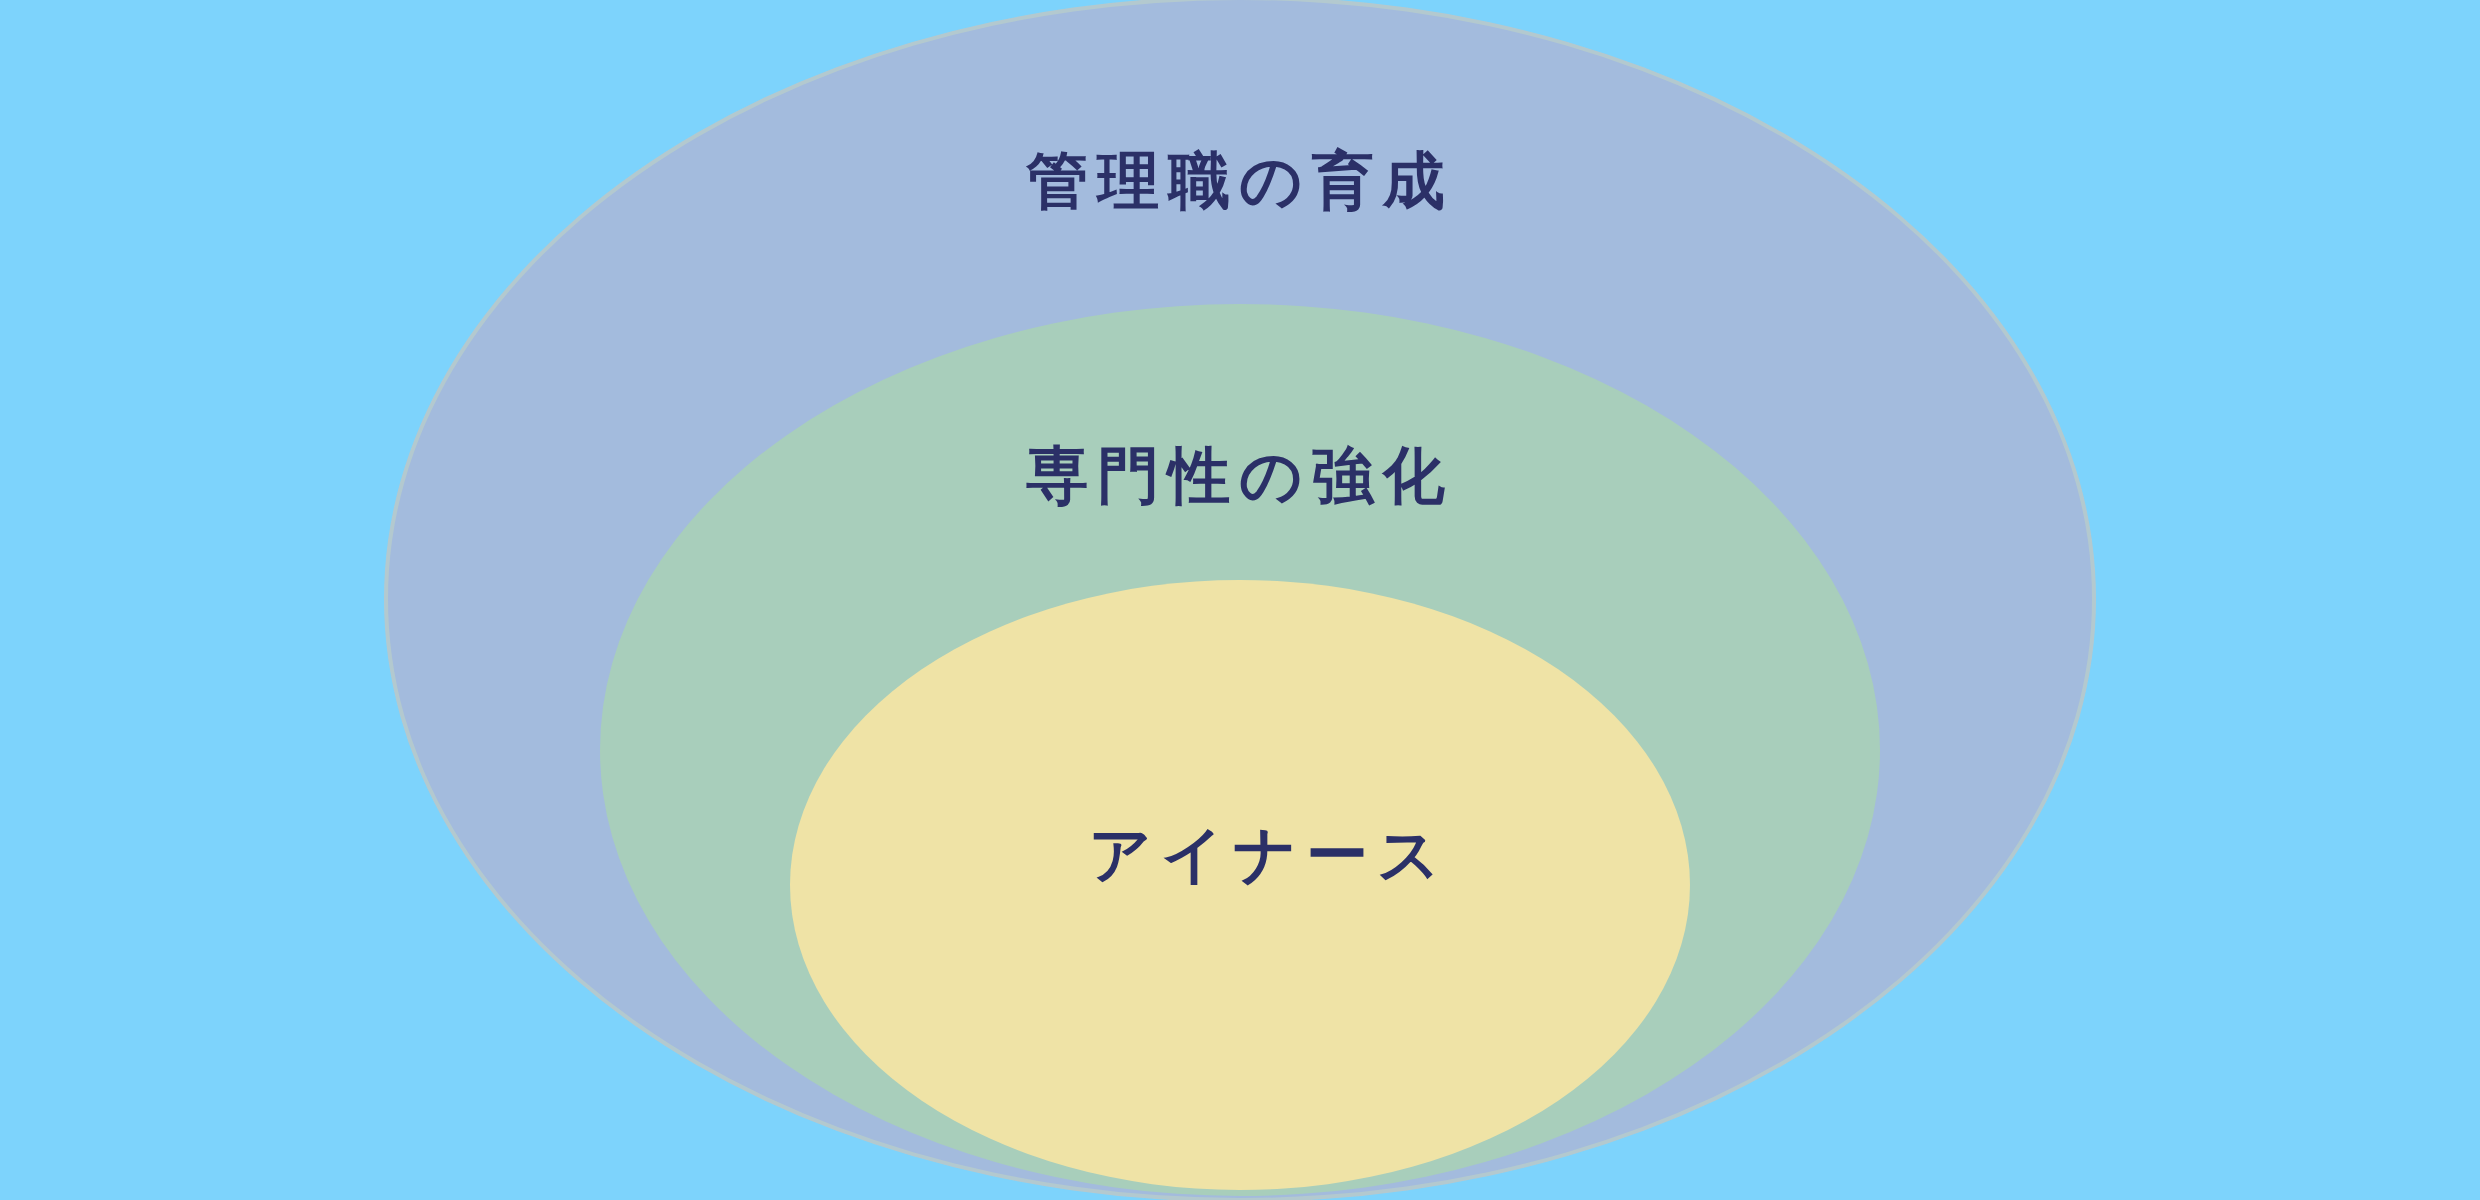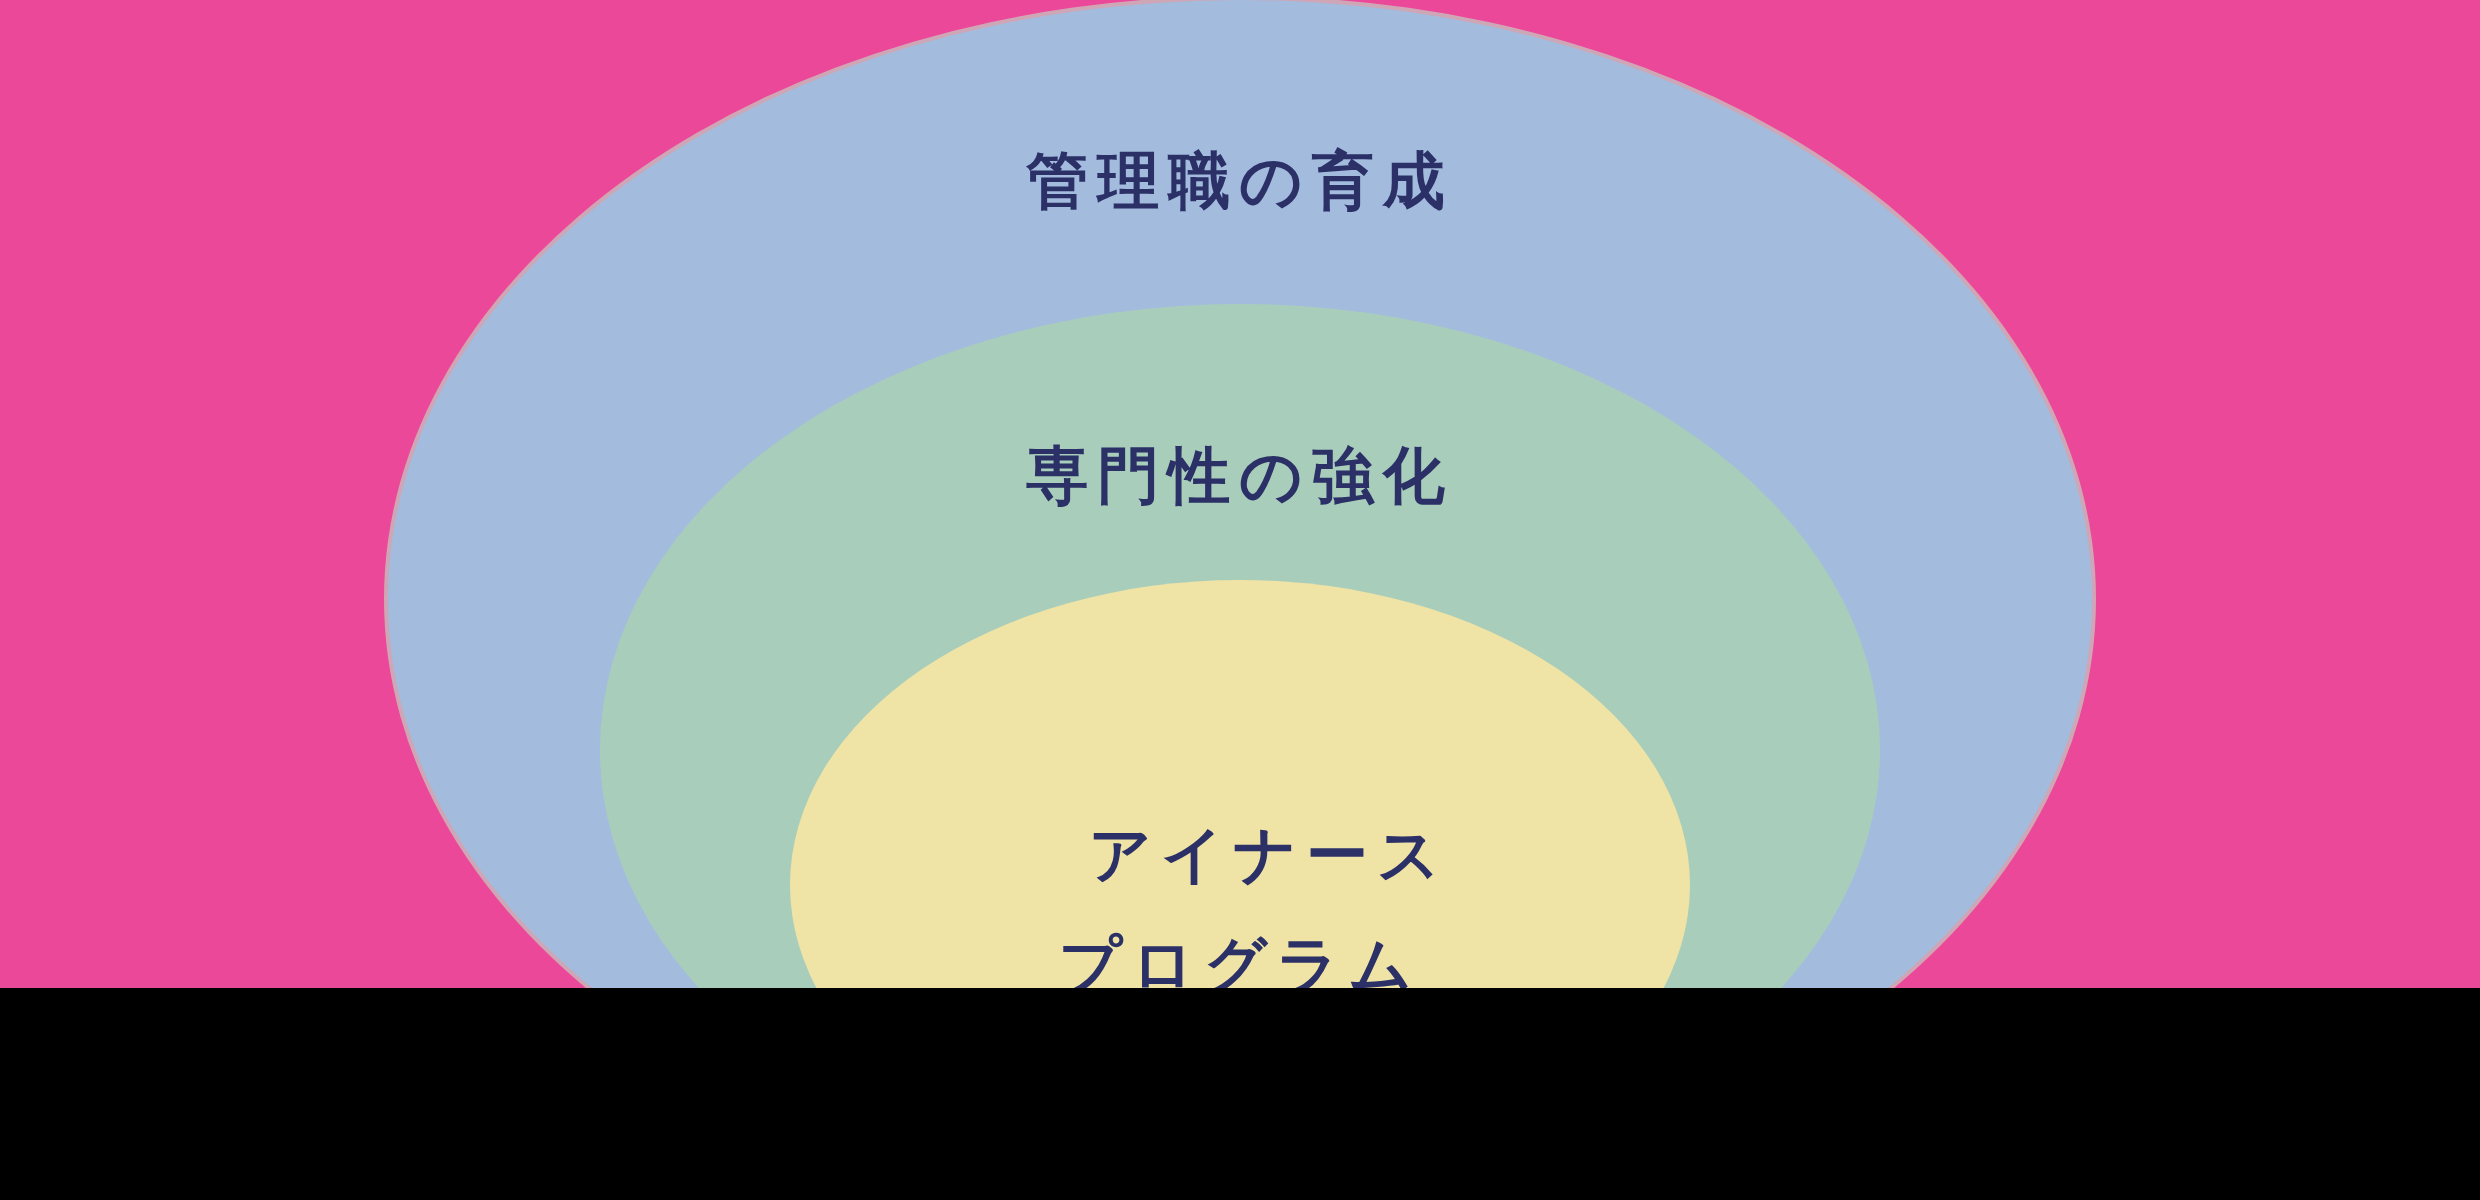--- a/index.html
+++ b/index.html
@@ -3,22 +3,22 @@
 <meta charset="utf-8">
 <style>
   html, body {
     margin: 0;
     padding: 0;
     background: #000000;
   }
   .stage {
     position: relative;
     width: 2480px;
-    height: 988px;
-    background: #ec4899;
+    height: 1200px;
+    background: #7dd3fc;
     overflow: hidden;
     font-family: "Liberation Sans", "DejaVu Sans", sans-serif;
   }
   .ring {
     position: absolute;
     border-radius: 50%;
   }
   .ring-outer {
     left: 388px;
     top: 0px;
@@ -68,15 +68,14 @@
   <div class="ring ring-middle"></div>
 
   <div class="ring ring-inner"></div>
 
   <div class="ring-label label-outer">管理職の育成</div>
 
   <div class="ring-label label-middle">専門性の強化</div>
 
   <div class="ring-label label-inner-1">アイナース</div>
 
-  <div class="ring-label label-inner-2">プログラム</div>
 
 </div>
 
 </body></html>

